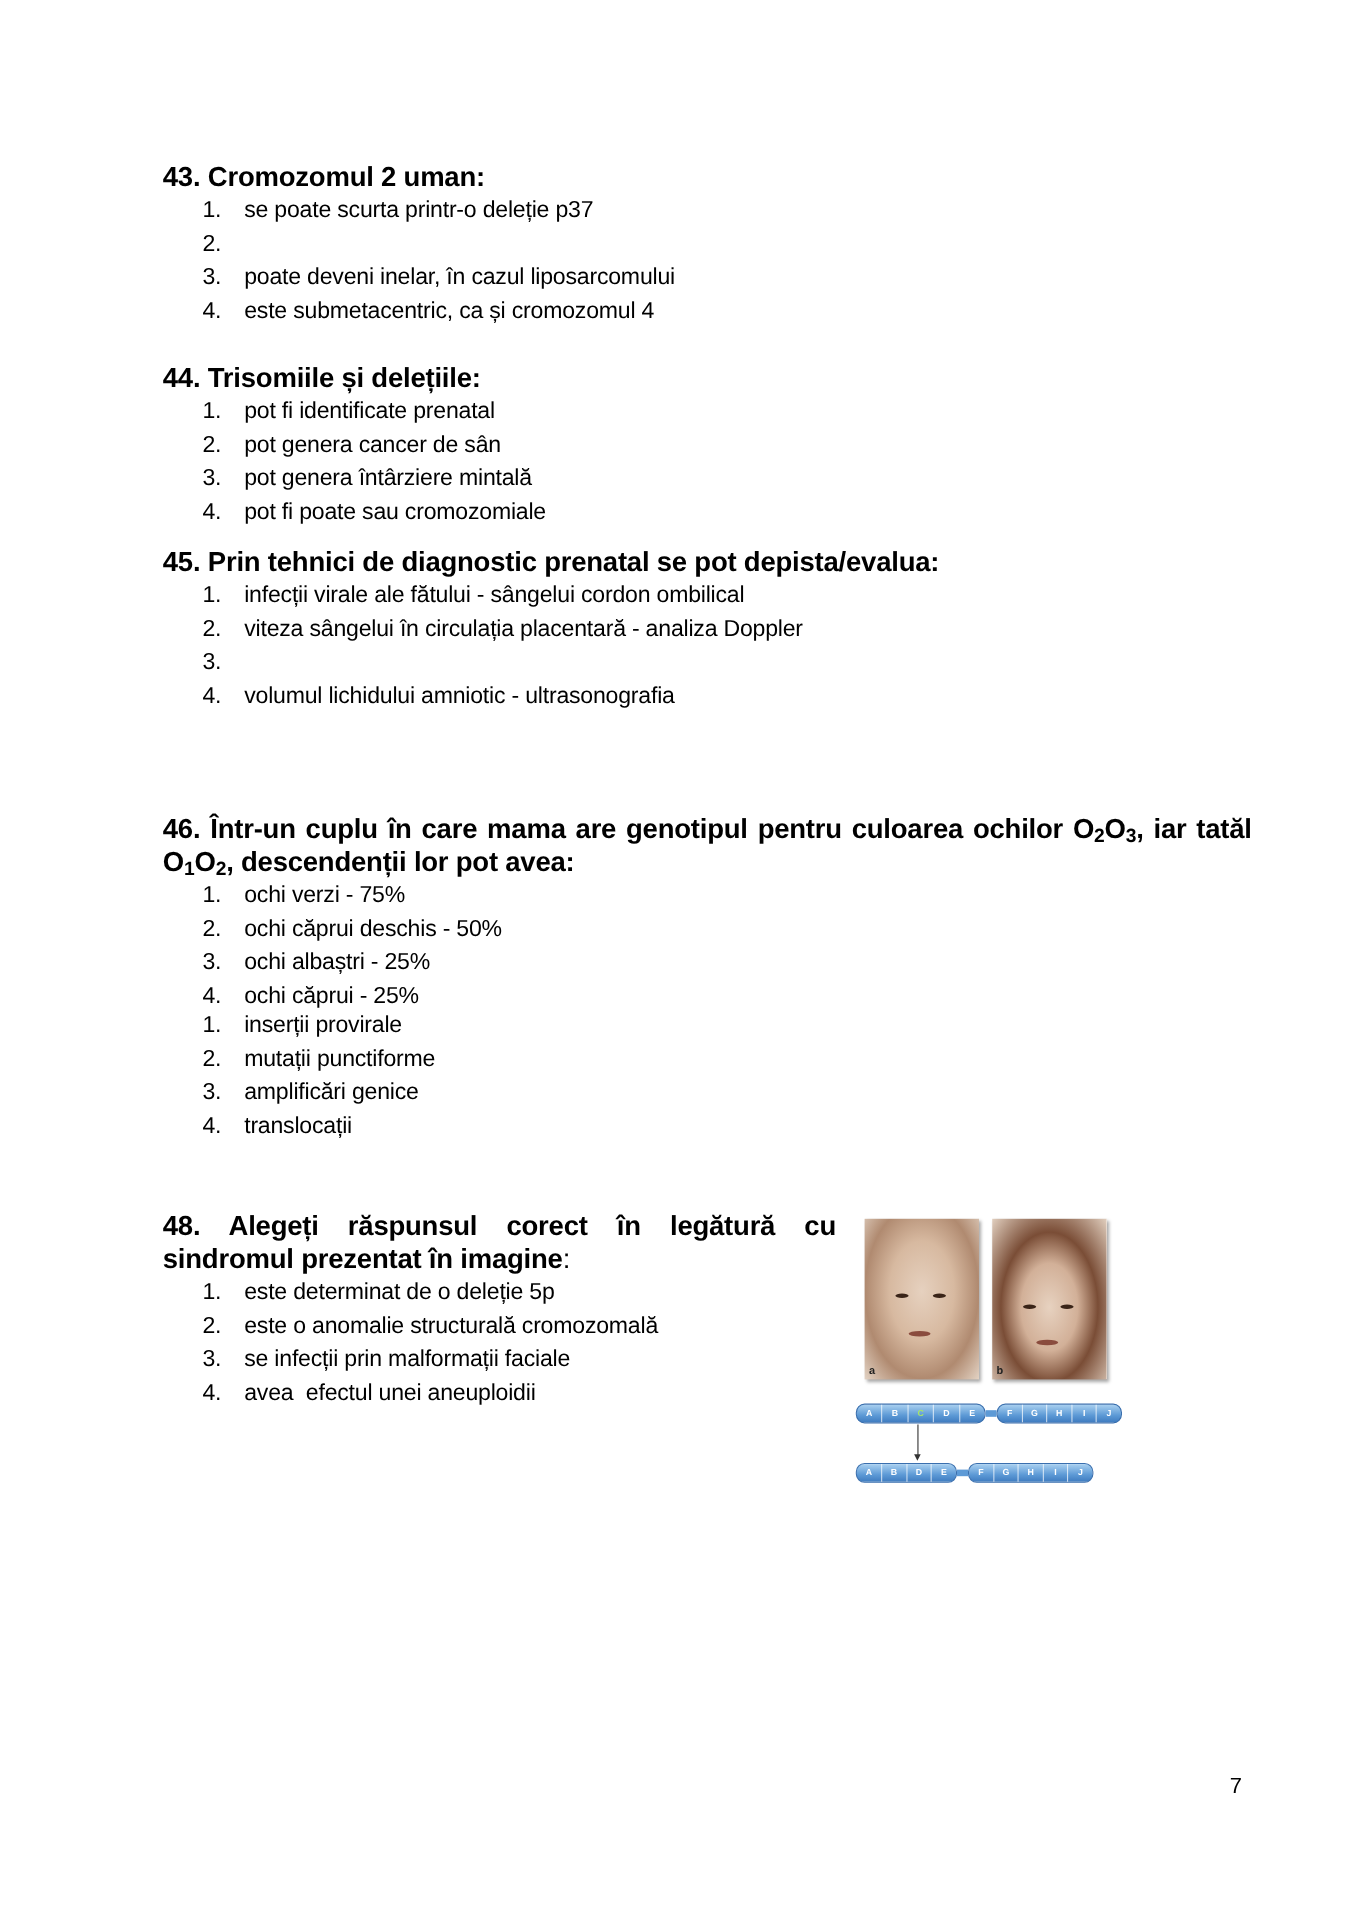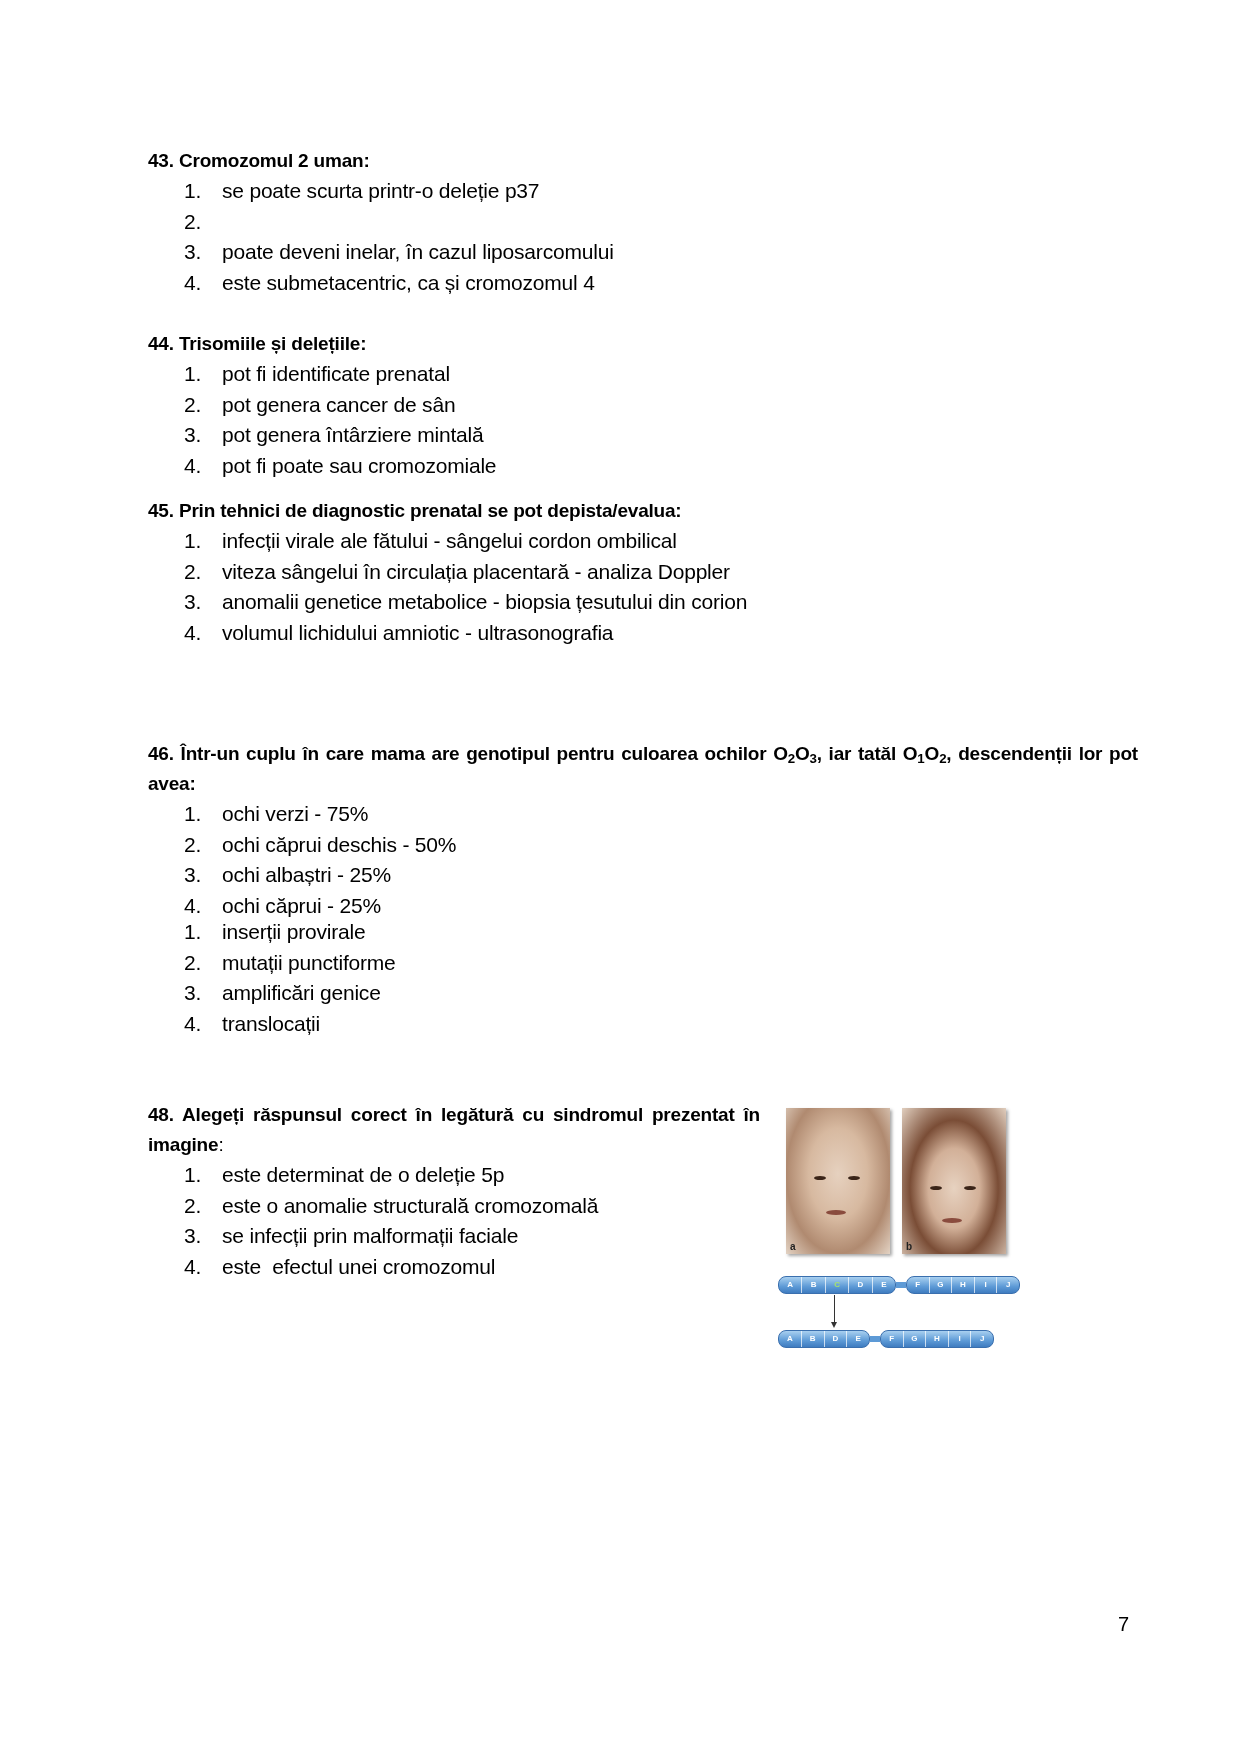--- a/index.html
+++ b/index.html
@@ -1,20 +1,20 @@
 <!DOCTYPE html>
 <html><head>
 <meta charset="utf-8">
 <style>
   html, body { margin: 0; padding: 0; background: #ffffff; }
   body { width: 1241px; height: 1755px; position: relative; overflow: hidden;
          font-family: "Liberation Sans", "DejaVu Sans", sans-serif; color: #000; }
   .page { position: absolute; left: 0; top: 0; width: 1241px; height: 1755px; }
   .question { position: absolute; left: 148px; width: 990px; }
-  .q-title { font-weight: bold; font-size: 19px; line-height: 30px; margin: 0; letter-spacing: -0.2px; }
+  .q-title { font-weight: bold; font-size: 25px; line-height: 30px; margin: 0; letter-spacing: -0.2px; }
   .q-title.justify { text-align: justify; text-align-last: left; }
   .opts { list-style: none; margin: 0; padding: 0; }
   .opts li { font-size: 21px; line-height: 30.5px; display: flex; letter-spacing: -0.2px; }
   .opts .num { width: 38px; padding-left: 36px; flex-shrink: 0; }
   .opts .txt { white-space: pre; }
   #q43 { top: 146px; }
   #q44 { top: 329px; }
   #q45 { top: 496px; }
   #q46 { top: 695px; margin-top: 44px; }
   #q47 { top: 917px; }
@@ -95,21 +95,20 @@
       <li>
           <span class="num">1.</span>
           <span class="txt">infecții virale ale fătului - sângelui cordon ombilical</span>
         </li>
       <li>
           <span class="num">2.</span>
           <span class="txt">viteza sângelui în circulația placentară - analiza Doppler</span>
         </li>
       <li>
           <span class="num">3.</span>
-          <span class="txt">anomalii genetice metabolice - biopsia țesutului din corion</span>
         </li>
       <li>
           <span class="num">4.</span>
           <span class="txt">volumul lichidului amniotic - ultrasonografia</span>
         </li>
     </ol>
   </div>
 
   <div class="question" id="q46">
     <p class="q-title justify"><span>46.</span> <span>Într-un cuplu în care mama are genotipul pentru culoarea ochilor O</span><sub>2</sub><span>O</span><sub>3</sub><span>, iar tatăl O</span><sub>1</sub><span>O</span><sub>2</sub><span>, descendenții lor pot avea:</span></p>
@@ -164,21 +163,21 @@
       <li>
           <span class="num">2.</span>
           <span class="txt">este o anomalie structurală cromozomală</span>
         </li>
       <li>
           <span class="num">3.</span>
           <span class="txt">se infecții prin malformații faciale</span>
         </li>
       <li>
           <span class="num">4.</span>
-          <span class="txt">este  efectul unei cromozomul</span>
+          <span class="txt">avea  efectul unei aneuploidii</span>
         </li>
     </ol>
   </div>
 
   <div class="figure">
     <div class="photo a">
       <div class="face-eye" style="left:28px; top:68px;"></div>
       <div class="face-eye" style="left:62px; top:68px;"></div>
       <div class="face-mouth" style="left:40px; top:102px;"></div>
       <span class="label">a</span>

